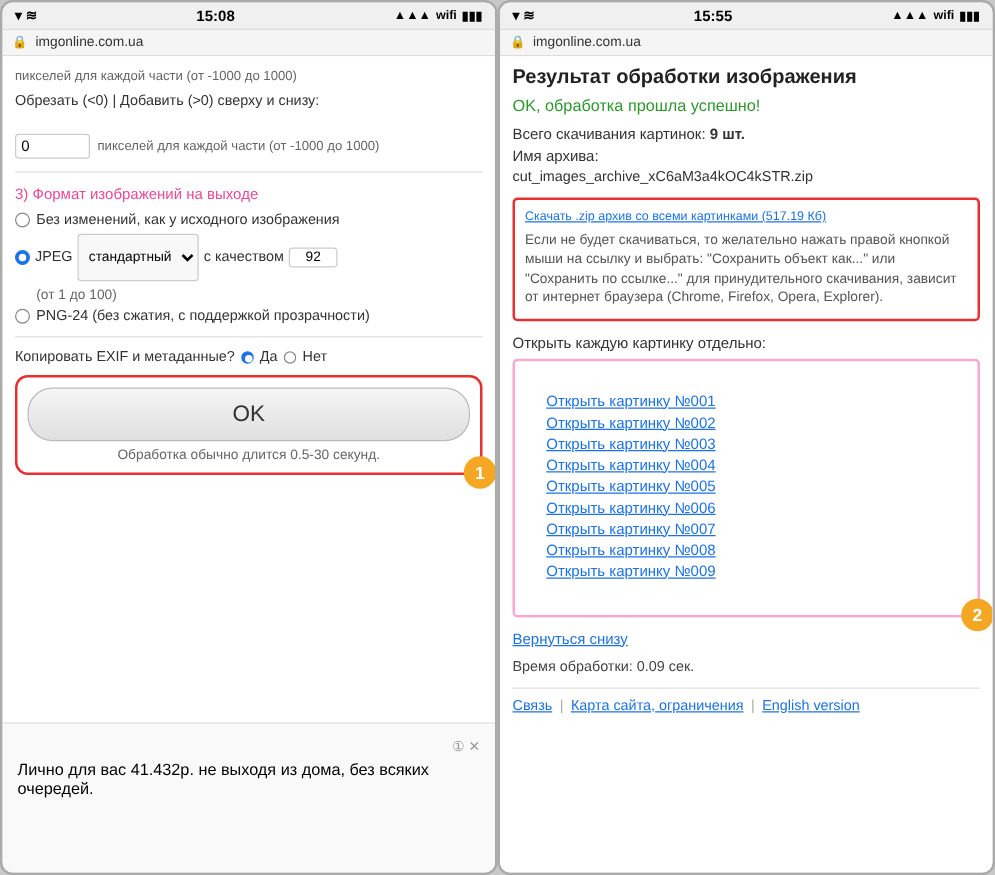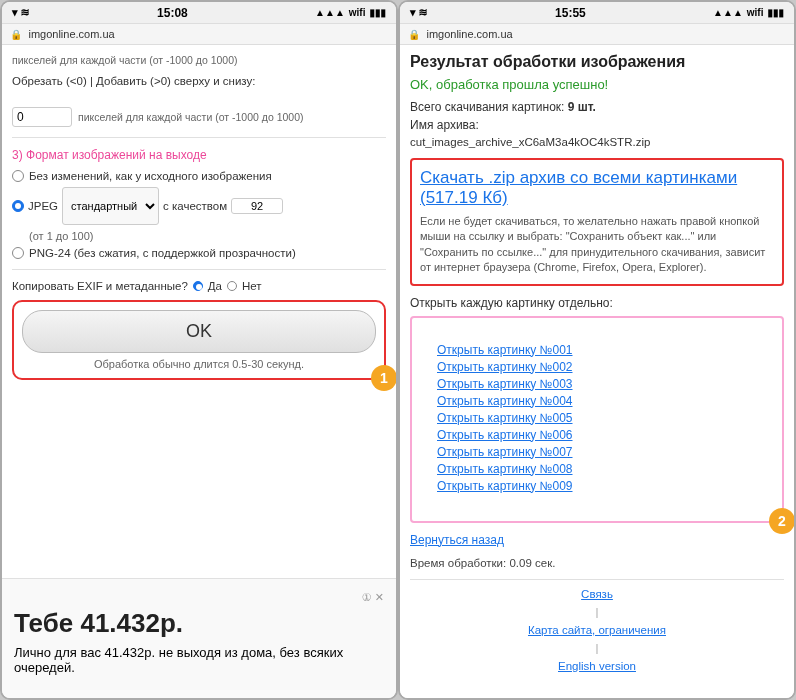--- a/index.html
+++ b/index.html
@@ -143,21 +143,21 @@
       border-radius: 50%;
     }
     .select-box {
       border: 1px solid #ccc;
       border-radius: 3px;
       padding: 11px 4px;
       font-size: 11px;
       background: #f8f8f8;
     }
     .quality-input {
-      width: 52px;
+      width: 39px;
       border: 1px solid #ccc;
       border-radius: 3px;
       padding: 1px 3px;
       font-size: 11px;
       background: #fff;
       text-align: center;
     }
     .exif-row {
       display: flex;
       align-items: center;
@@ -263,21 +263,21 @@
     .download-box {
       border: 2px solid #e83030;
       border-radius: 4px;
       padding: 8px;
       margin-bottom: 10px;
       position: relative;
     }
     .download-link {
       color: #1a73e8;
       text-decoration: underline;
-      font-size: 17px;
+      font-size: 10px;
       font-weight: 500;
       display: block;
       margin-bottom: 6px;
       cursor: pointer;
     }
     .download-note {
       font-size: 11px;
       color: #555;
       line-height: 1.4;
     }
@@ -314,21 +314,20 @@
       margin-bottom: 10px;
     }
     .footer-links {
       font-size: 11.5px;
       color: #666;
       border-top: 1px solid #e0e0e0;
       padding-top: 8px;
       display: flex;
       gap: 6px;
       align-items: center;
-      flex-direction: column;
     }
     .footer-link {
       color: #1a73e8;
       text-decoration: underline;
       cursor: pointer;
     }
     .footer-sep {
       color: #aaa;
     }
   </style>
@@ -409,21 +408,20 @@
       <button class="ok-button">OK</button>
       <div class="ok-button-note">Обработка обычно длится 0.5-30 секунд.</div>
 
       <div class="step-badge" style="bottom:-13px; right:-13px;">1</div>
     </div>
 
   </div>
 
   <div class="ad-area">
     <div class="ad-close">① ✕</div>
-    <div class="ad-title">Тебе 41.432р.</div>
     <div class="ad-text">Лично для вас 41.432р. не выходя из дома, без всяких очередей.</div>
   </div>
 </div>
 
 <div class="phone-frame right-panel">
 
   <div class="status-bar">
     <div style="display:flex;align-items:center;gap:4px;">
       <span>▾ ≋</span>
     </div>
@@ -470,21 +468,21 @@
           <a class="image-link" href="#">Открыть картинку №004</a>
           <a class="image-link" href="#">Открыть картинку №005</a>
           <a class="image-link" href="#">Открыть картинку №006</a>
           <a class="image-link" href="#">Открыть картинку №007</a>
           <a class="image-link" href="#">Открыть картинку №008</a>
           <a class="image-link" href="#">Открыть картинку №009</a>
         </div>
       <div class="step-badge" style="bottom:-13px; right:-13px;">2</div>
     </div>
 
-    <a class="back-link" href="#">Вернуться назад</a>
+    <a class="back-link" href="#">Вернуться снизу</a>
 
     <div class="time-row">Время обработки: 0.09 сек.</div>
 
     <div class="footer-links">
       <a class="footer-link" href="#">Связь</a>
       <span class="footer-sep">|</span>
       <a class="footer-link" href="#">Карта сайта, ограничения</a>
       <span class="footer-sep">|</span>
       <a class="footer-link" href="#">English version</a>
     </div>

